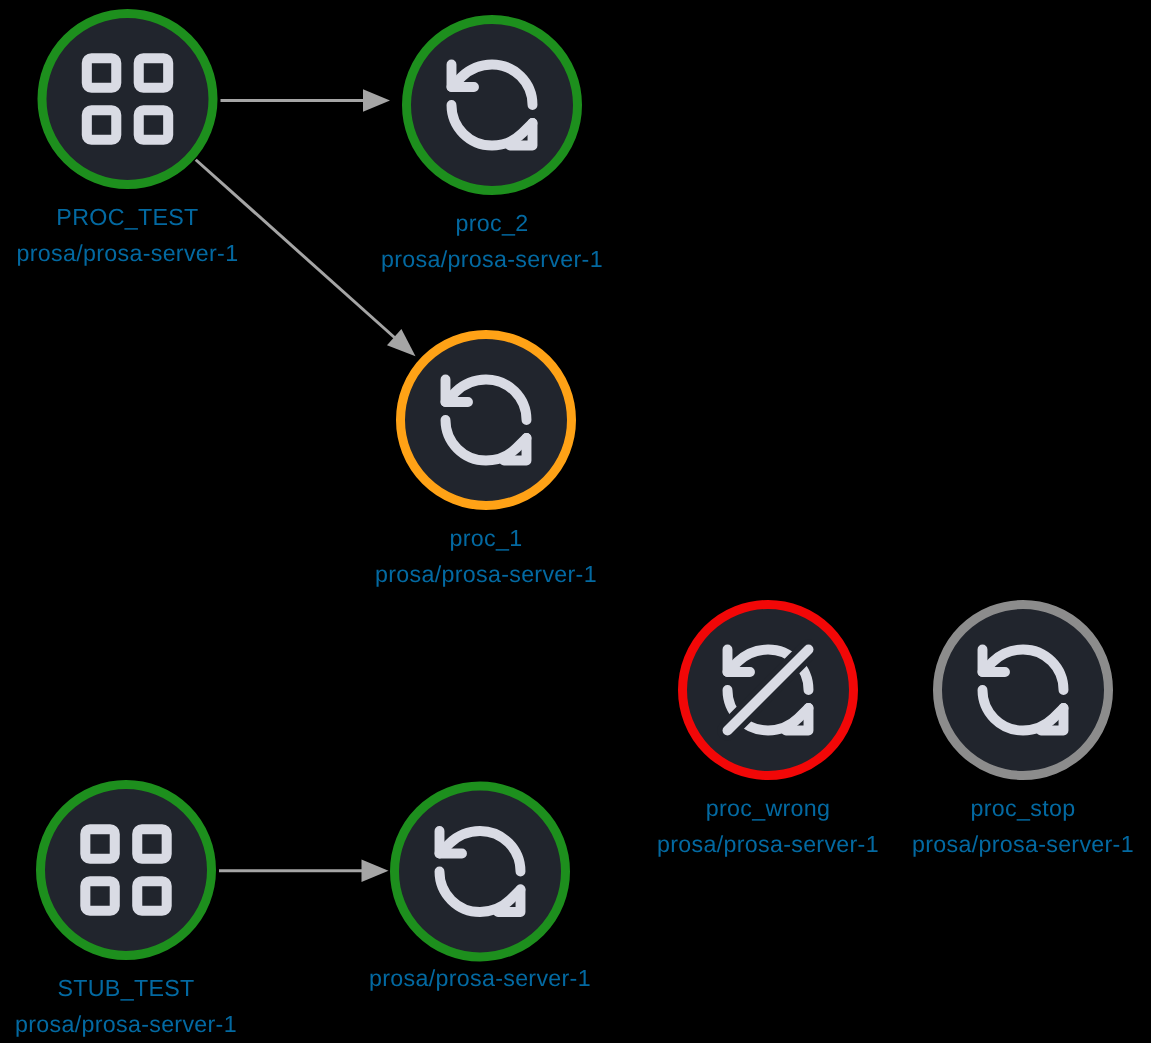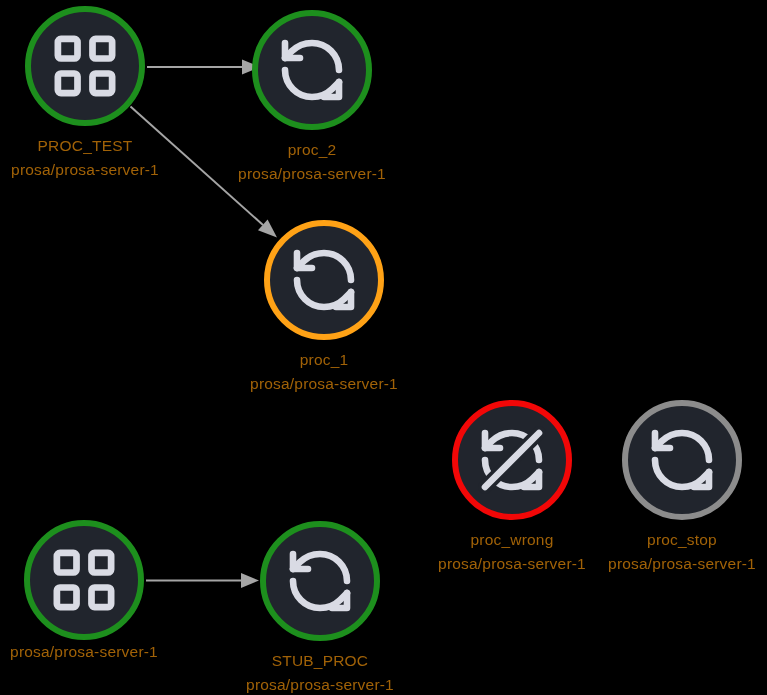--- a/index.html
+++ b/index.html
@@ -17,21 +17,21 @@
     z-index: 2;
   }
   .node-circle {
     width: 120px; height: 120px; box-sizing: border-box;
     border: 6px solid #555; border-radius: 50%;
     background: #21252d;
     display: flex; align-items: center; justify-content: center;
     cursor: pointer;
   }
   .node-label, .node-sublabel {
-    color: #a16207; font-size: 15.5px; line-height: 24px;
+    color: #0369a1; font-size: 15.5px; line-height: 24px;
     letter-spacing: 0.2px; white-space: nowrap; text-align: left;
   }
   .node-label { margin-top: 8px; }
   .icon { color: #d9dbe4; }
 </style>
 </head>
 <body>
 
 <div class="canvas">
 
@@ -56,21 +56,21 @@
         <rect x="1.5" y="1.5" width="7.6" height="7.6" rx="1.2"></rect>
         <rect x="14.9" y="1.5" width="7.6" height="7.6" rx="1.2"></rect>
         <rect x="1.5" y="14.9" width="7.6" height="7.6" rx="1.2"></rect>
         <rect x="14.9" y="14.9" width="7.6" height="7.6" rx="1.2"></rect>
       </svg>
     </div>
     <div class="node-label">PROC_TEST</div>
     <div class="node-sublabel">prosa/prosa-server-1</div>
   </div>
 
-  <div class="node-group" style="left:202px; top:10px">
+  <div class="node-group" style="left:218px; top:10px">
     <div class="node-circle" style="border-color: rgb(29, 143, 29);">
       <svg class="icon" width="72" height="72" viewBox="0 0 24 24" fill="none" stroke="currentColor" stroke-width="2.2" stroke-linecap="round" stroke-linejoin="round">
         <path d="M21 12a9 9 0 0 0-9-9 9.75 9.75 0 0 0-6.74 2.74L3 8"></path>
         <path d="M3 3v5h5"></path>
         <path d="M3 12a9 9 0 0 0 9 9 9.75 9.75 0 0 0 6.74-2.74L21 16"></path>
         <path d="M16 21h5v-5"></path>
       </svg>
     </div>
     <div class="node-label">proc_2</div>
     <div class="node-sublabel">prosa/prosa-server-1</div>
@@ -119,29 +119,29 @@
 
   <div class="node-group" style="left:-26px; top:520px">
     <div class="node-circle" style="border-color: rgb(29, 143, 29);">
       <svg class="icon" width="62" height="62" viewBox="0 0 24 24" fill="none" stroke="currentColor" stroke-width="2.6">
         <rect x="1.5" y="1.5" width="7.6" height="7.6" rx="1.2"></rect>
         <rect x="14.9" y="1.5" width="7.6" height="7.6" rx="1.2"></rect>
         <rect x="1.5" y="14.9" width="7.6" height="7.6" rx="1.2"></rect>
         <rect x="14.9" y="14.9" width="7.6" height="7.6" rx="1.2"></rect>
       </svg>
     </div>
+    <div class="node-label">STUB_TEST</div>
     <div class="node-sublabel">prosa/prosa-server-1</div>
   </div>
 
   <div class="node-group" style="left:210px; top:521px">
     <div class="node-circle" style="border-color: rgb(29, 143, 29);">
       <svg class="icon" width="72" height="72" viewBox="0 0 24 24" fill="none" stroke="currentColor" stroke-width="2.2" stroke-linecap="round" stroke-linejoin="round">
         <path d="M21 12a9 9 0 0 0-9-9 9.75 9.75 0 0 0-6.74 2.74L3 8"></path>
         <path d="M3 3v5h5"></path>
         <path d="M3 12a9 9 0 0 0 9 9 9.75 9.75 0 0 0 6.74-2.74L21 16"></path>
         <path d="M16 21h5v-5"></path>
       </svg>
     </div>
-    <div class="node-label">STUB_PROC</div>
     <div class="node-sublabel">prosa/prosa-server-1</div>
   </div>
 
 </div>
 
 </body></html>

